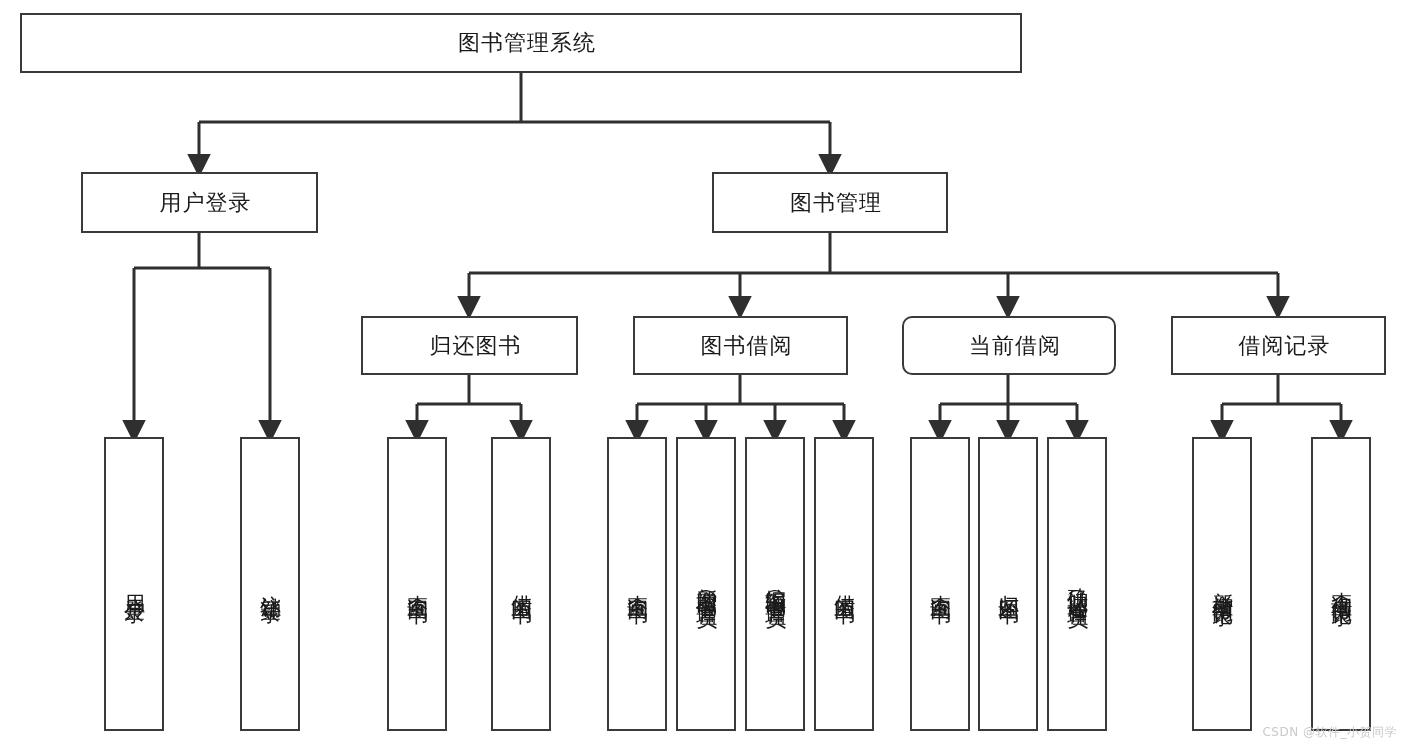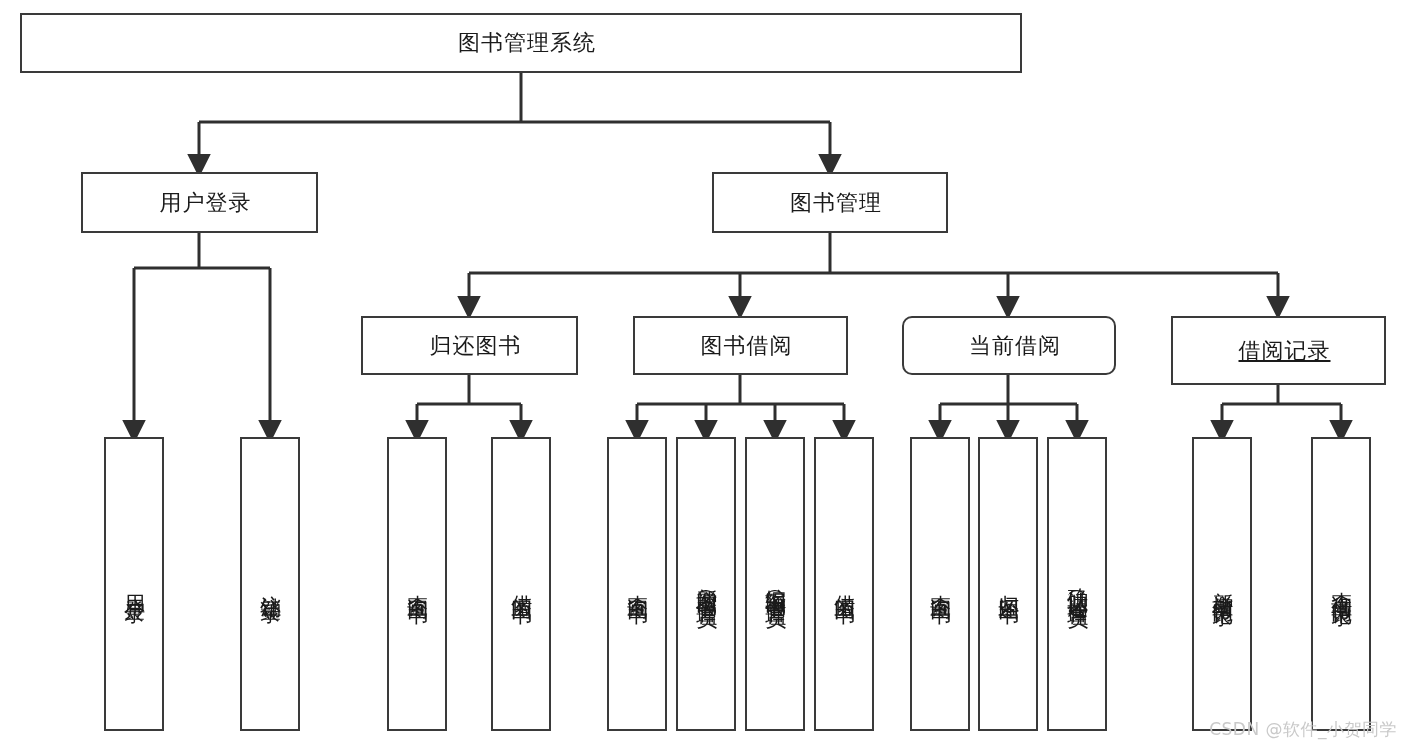--- a/index.html
+++ b/index.html
@@ -56,21 +56,21 @@
     display: block;
     text-align: center;
   }
   .node-root {
     font-size: 23px;
   }
   .watermark {
     position: absolute;
     right: 8px;
     bottom: 6px;
-    font-size: 17px;
+    font-size: 12px;
     color: #c9c9c9;
     letter-spacing: 0.5px;
     z-index: 5;
     white-space: nowrap;
   }
 </style>
 </head>
 <body>
 
 <div id="canvas">
@@ -141,21 +141,21 @@
 
   <div class="node horiz" style="left:361px; top:316px; width:217px; height:59px;">
     <span class="label">归还图书</span>
   </div>
   <div class="node horiz" style="left:633px; top:316px; width:215px; height:59px;font-family:Liberation Serif, serif;">
     <span class="label">图书借阅</span>
   </div>
   <div class="node horiz" style="left:902px; top:316px; width:214px; height:59px;border-radius:10px;">
     <span class="label">当前借阅</span>
   </div>
-  <div class="node horiz" style="left:1171px; top:316px; width:215px; height:69px;text-decoration:underline;">
+  <div class="node horiz" style="left:1171px; top:316px; width:215px; height:59px;">
     <span class="label">借阅记录</span>
   </div>
 
   <div class="node vert" style="left:104px; top:437px; width:60px; height:294px;">
     <span class="label">用户登录</span>
   </div>
   <div class="node vert" style="left:240px; top:437px; width:60px; height:294px;">
     <span class="label">注销登录</span>
   </div>
 

